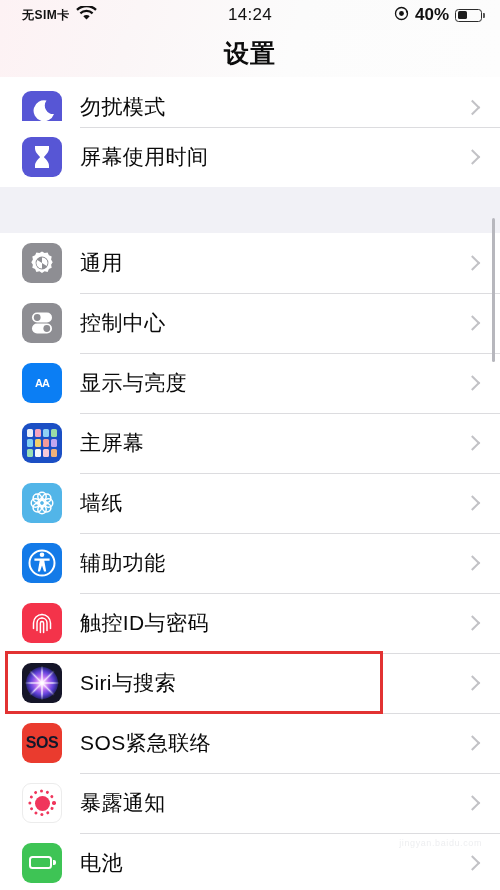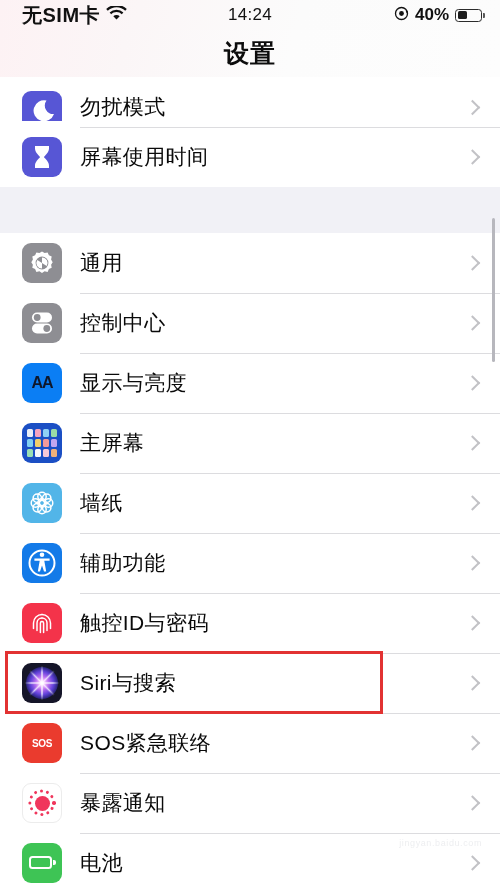--- a/index.html
+++ b/index.html
@@ -20,21 +20,21 @@
   .statusbar {
     position:relative;
     height:30px;
     background:linear-gradient(100deg,#fdf2f4 0%,#fbf6f7 28%,#fbfbfb 60%,#fcfcfc 100%);
     display:flex; align-items:center;
   }
   .sb-left {
     position:absolute; left:22px; top:0; height:30px;
     display:flex; align-items:center; gap:6px;
   }
-  .sb-carrier { font-size:20px; font-weight:600; color:#111; letter-spacing:.5px; }
+  .sb-carrier { font-size:12px; font-weight:600; color:#111; letter-spacing:.5px; }
   .sb-center {
     position:absolute; left:0; right:0; top:0; height:30px;
     display:flex; align-items:center; justify-content:center;
   }
   .sb-time { font-size:17px; font-weight:400; color:#111; letter-spacing:.3px; }
   .sb-right {
     position:absolute; right:18px; top:0; height:30px;
     display:flex; align-items:center; gap:6px;
   }
   .sb-batt-pct { font-size:17px; font-weight:600; color:#111; }
@@ -106,26 +106,26 @@
   .ic-siri { background:#151528; }
   .ic-touchid { background:#f4334a; }
   .ic-sos { background:#ea3b2e; }
   .ic-exposure { background:#ffffff; border:1px solid #ececec; }
   .ic-battery { background:#3ec455; }
 
   .ic-inner { position:absolute; inset:0; }
   .sos-text {
     position:absolute; inset:0;
     display:flex; align-items:center; justify-content:center;
-    color:#ffffff; font-size:10px; font-weight:800; letter-spacing:-.4px;
+    color:#0f172a; font-size:16px; font-weight:800; letter-spacing:-.4px;
   }
   .aa-text {
     position:absolute; inset:0;
     display:flex; align-items:center; justify-content:center;
-    color:#0f172a; font-size:16px; font-weight:700; letter-spacing:-1px;
+    color:#ffffff; font-size:11px; font-weight:700; letter-spacing:-1px;
   }
   .home-grid {
     position:absolute; inset:6px 5px;
     display:grid; grid-template-columns:repeat(4,1fr); grid-template-rows:repeat(3,1fr);
     gap:2.5px;
   }
   .home-grid i { display:block; border-radius:1.5px; }
   .siri-orb {
     position:absolute; left:4px; top:4px; right:4px; bottom:4px;
     border-radius:50%;

